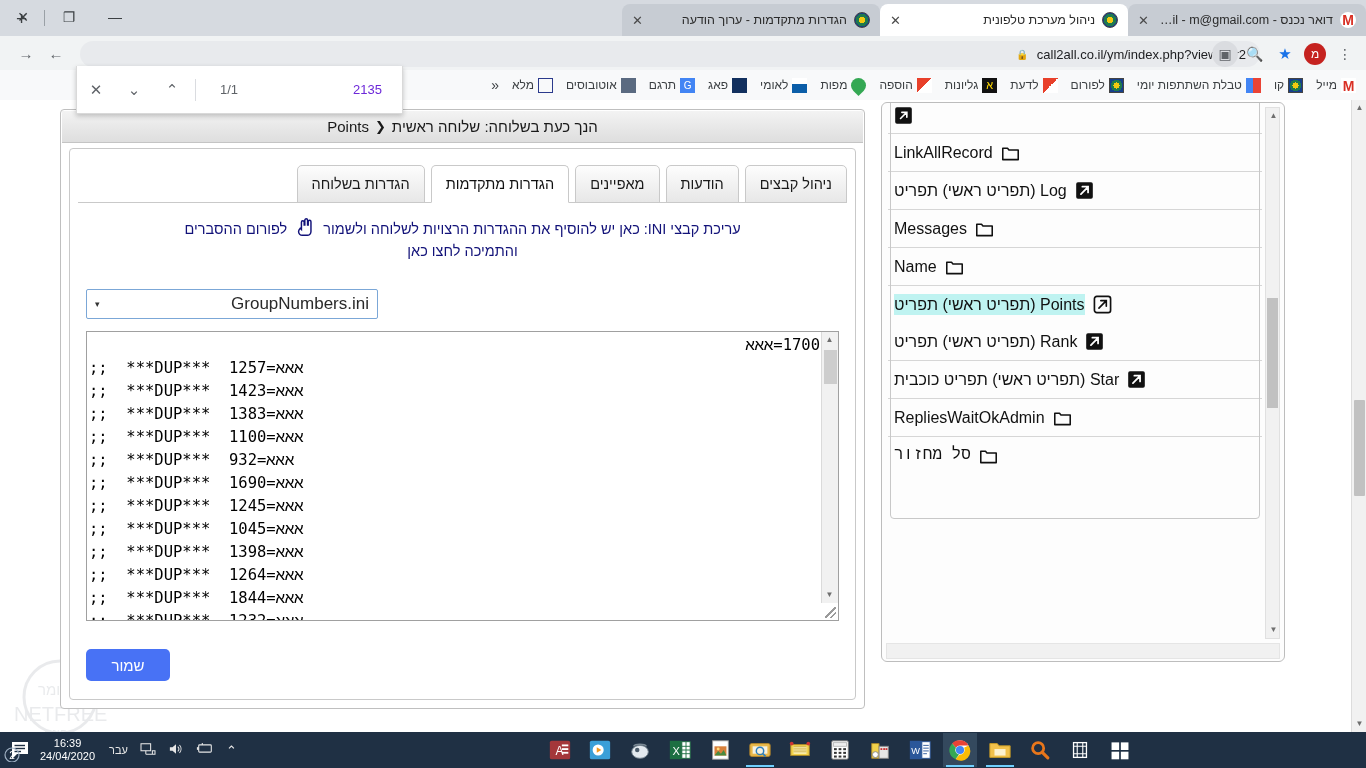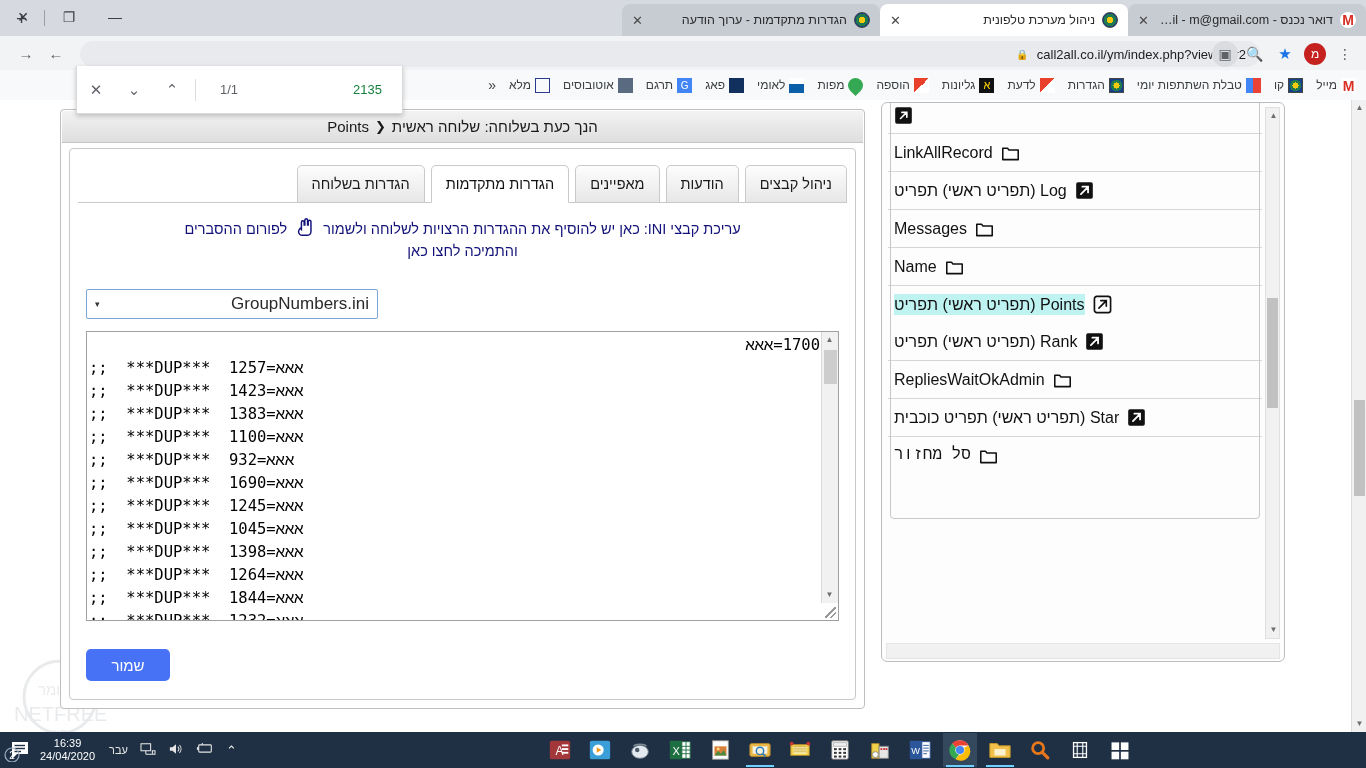--- a/index.html
+++ b/index.html
@@ -98,21 +98,21 @@
     background: #ffffff; border: 1px solid #d9d9d9; border-top: none;
     box-shadow: 0 2px 5px rgba(0,0,0,.22);
     display: flex; align-items: center; direction: ltr;
     z-index: 40;
   }
   .findbar .fbtn {
     width: 38px; text-align: center; font-size: 15px; color: #5f6368; cursor: pointer;
   }
   .findbar .fsep { width: 1px; height: 22px; background: #dadce0; margin: 0 4px; }
   .findbar .fcount { font-size: 13px; color: #5f6368; margin-left: 20px; }
-  .findbar .fnum { position: absolute; right: 20px; font-size: 13px; color: #15803d; }
+  .findbar .fnum { position: absolute; right: 20px; font-size: 13px; color: #6d28d9; }
 
   
   .viewport {
     position: absolute; top: 100px; left: 0; width: 1366px; height: 632px;
     background: #ffffff; overflow: hidden;
   }
   .page-scrollbar {
     position: absolute; top: 100px; right: 0; width: 15px; height: 632px;
     background: #f1f1f1; border-left: 1px solid #dcdcdc;
   }
@@ -342,21 +342,21 @@
   <div class="bm">
     <span class="bmico fav-yemot"></span>
     <span>קו</span>
   </div>
   <div class="bm">
     <span class="bmico" style="background:linear-gradient(to right,#4285f4 50%,#ea4335 50%);"></span>
     <span>טבלת השתתפות יומי</span>
   </div>
   <div class="bm">
     <span class="bmico fav-yemot"></span>
-    <span>הגדרות</span>
+    <span>לפורום</span>
   </div>
   <div class="bm">
     <span class="bmico" style="background:linear-gradient(135deg,#e8402a 50%,#fff 50%);"></span>
     <span>לדעת</span>
   </div>
   <div class="bm">
     <span class="bmico" style="background:#111;color:#ffd900;font-size:11px;text-align:center;line-height:15px;">א</span>
     <span>גליונות</span>
   </div>
   <div class="bm">
@@ -547,34 +547,34 @@
                 <path d="M5 11 L11 5 M6.2 4.8h4.8v4.8" stroke="#fff" stroke-width="1.5" fill="none" stroke-linecap="round"></path>
               </svg>
         </span>
         <span class="lbl">Rank (תפריט ראשי) תפריט</span>
       </div>
 
 
       <div class="tnode">
         <span class="tico">
           <svg viewBox="0 0 16 16" width="19" height="19">
-                <path d="M1.5 4.5h4l1.2 1.4h7.8v8.1H1.5z" fill="none" stroke="#111" stroke-width="1.3" stroke-linejoin="round"></path>
-              </svg>
-        </span>
-        <span class="lbl">RepliesWaitOkAdmin</span>
-      </div>
-
-      <div class="tnode">
-        <span class="tico">
-          <svg viewBox="0 0 16 16" width="19" height="19">
                 <rect x="1" y="1" width="14" height="14" rx="1.5" fill="#111"></rect>
                 <path d="M5 11 L11 5 M6.2 4.8h4.8v4.8" stroke="#fff" stroke-width="1.5" fill="none" stroke-linecap="round"></path>
               </svg>
         </span>
         <span class="lbl">Star (תפריט ראשי) תפריט כוכבית</span>
+      </div>
+
+      <div class="tnode">
+        <span class="tico">
+          <svg viewBox="0 0 16 16" width="19" height="19">
+                <path d="M1.5 4.5h4l1.2 1.4h7.8v8.1H1.5z" fill="none" stroke="#111" stroke-width="1.3" stroke-linejoin="round"></path>
+              </svg>
+        </span>
+        <span class="lbl">RepliesWaitOkAdmin</span>
       </div>
 
       <div class="tnode">
         <span class="tico">
           <svg viewBox="0 0 16 16" width="19" height="19">
                 <path d="M1.5 4.5h4l1.2 1.4h7.8v8.1H1.5z" fill="none" stroke="#111" stroke-width="1.3" stroke-linejoin="round"></path>
               </svg>
         </span>
         <span class="lbl">סל מחזור</span>
       </div>

